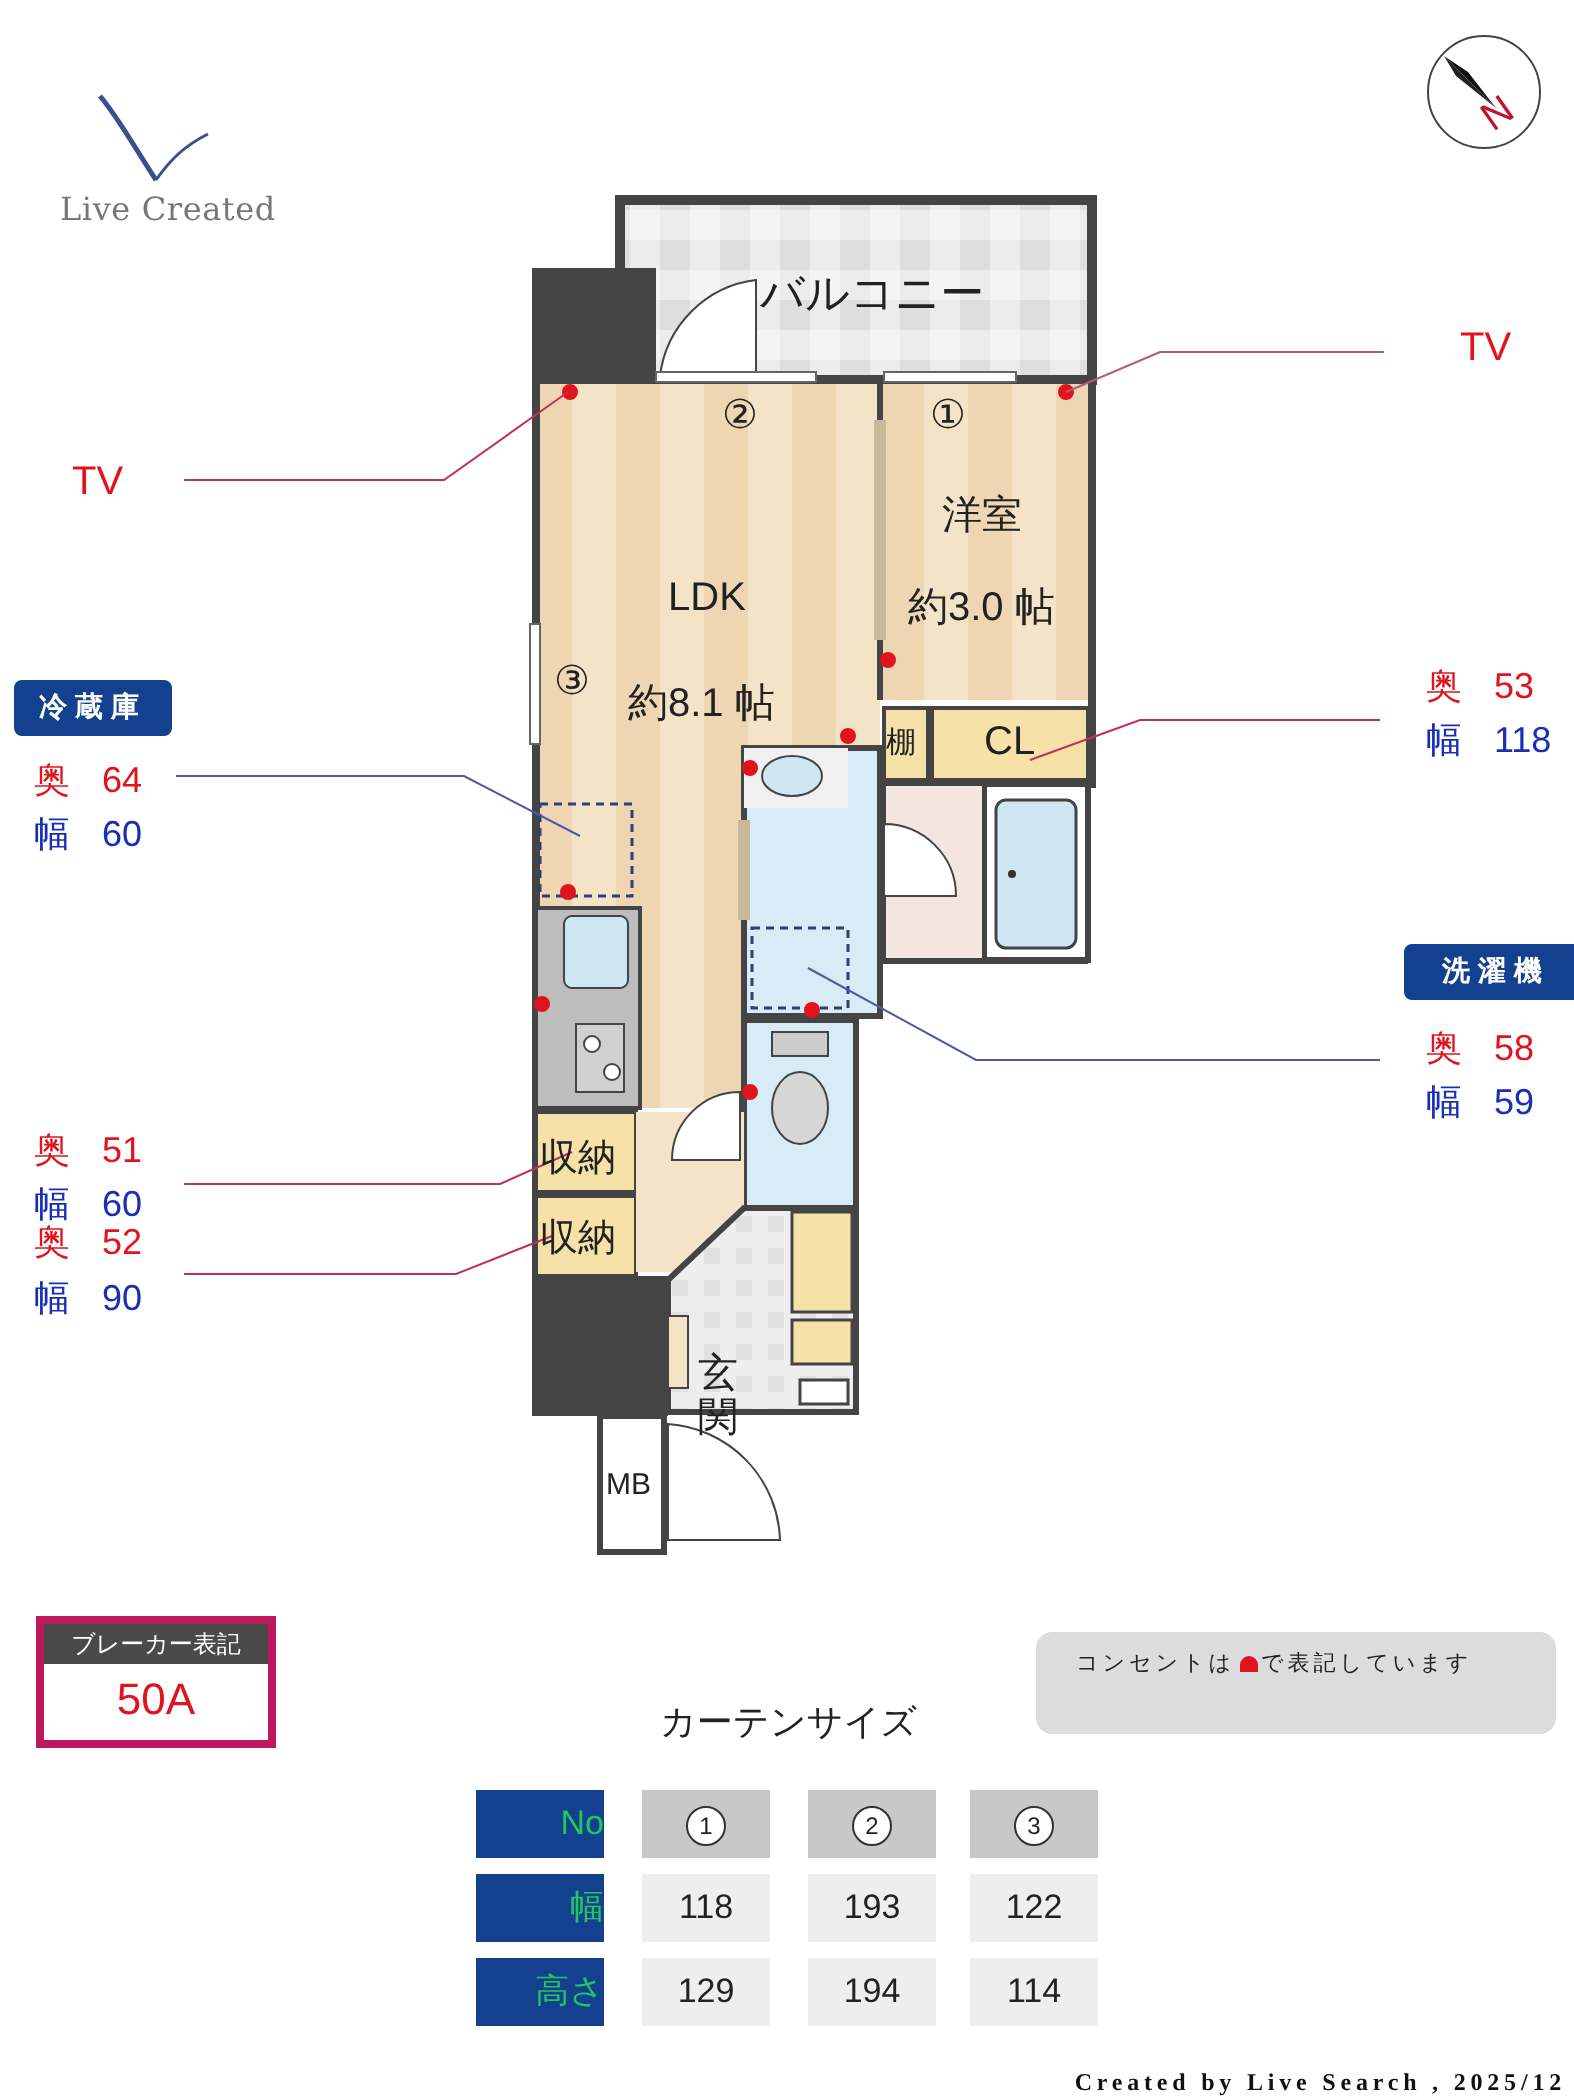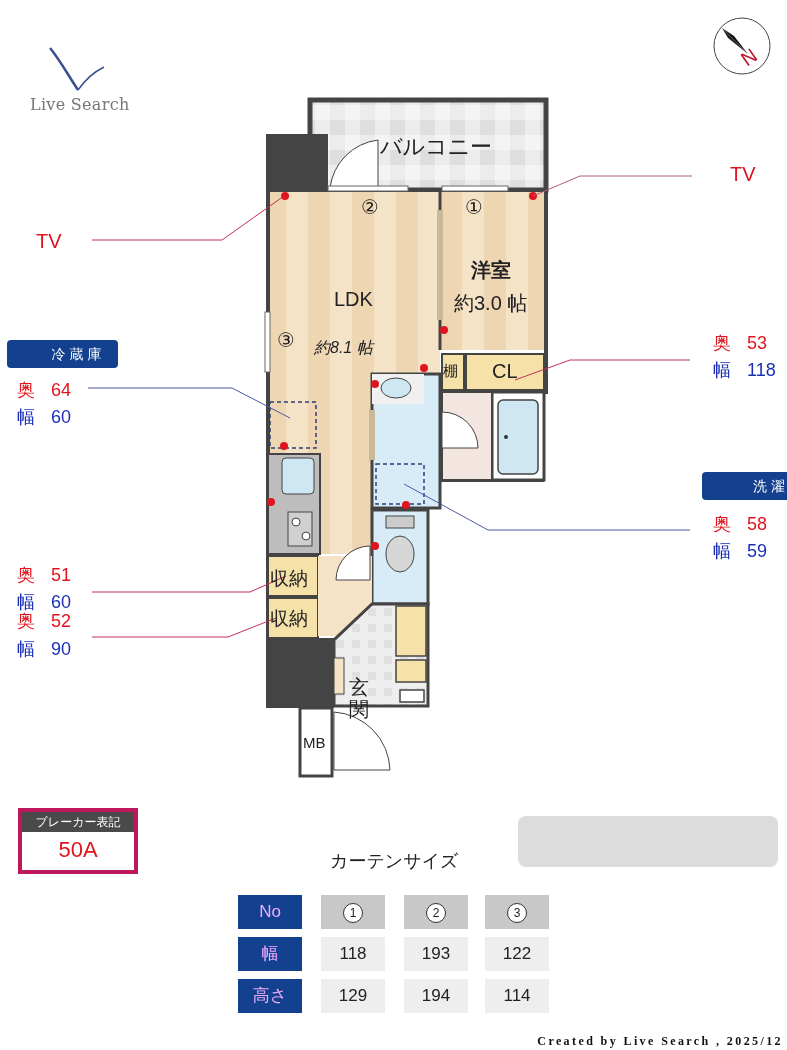--- a/index.html
+++ b/index.html
@@ -10,22 +10,22 @@
   }
   .abs { position: absolute; }
   .logo-text {
     left: 30px; top: 95px; font-family: "DejaVu Serif", "Liberation Serif", serif;
     font-size: 16px; color: #777; letter-spacing: 0.3px;
   }
   .red { color: #e0141e; }
   .blue { color: #1a2fb5; }
   .tv-label { font-size: 20px; color: #e0141e; font-family: "Liberation Sans", sans-serif; }
   .tag {
-    background: #13418f; color: #fff; font-size: 14px; font-weight: normal;
-    border-radius: 4px; text-align: center; line-height: 28px; letter-spacing: 4px; padding-left: 32px;
+    background: #13418f; color: #fff; font-size: 14px; font-weight: bold;
+    border-radius: 4px; text-align: center; line-height: 28px; letter-spacing: 4px;
   }
   .dim-row { font-size: 18px; font-family: "Liberation Sans", sans-serif; line-height: 26px; white-space: nowrap; }
   .dim-row .k { display: inline-block; width: 34px; }
   .plan-svg { left: 0; top: 0; }
   .room-text { font-family: "Liberation Sans", sans-serif; color: #222; text-align: center; }
   .breaker {
     left: 18px; top: 808px; width: 112px; height: 58px; border: 4px solid #be185d;
   }
   .breaker .head {
     background: #4a4a4a; color: #fff; font-size: 12px; text-align: center; height: 20px; line-height: 20px;
@@ -36,42 +36,42 @@
   .note {
     left: 518px; top: 816px; width: 260px; height: 51px; background: #dcdcdc; border-radius: 8px;
     font-size: 11px; color: #222; letter-spacing: 2px; padding: 6px 0 0 20px; box-sizing: border-box; line-height: 20px;
   }
   .note .dot { display: inline-block; width: 9px; height: 8px; background: #e0141e; border-radius: 5px 5px 0 0; vertical-align: middle; margin: 0 2px; }
   .curtain-title { left: 330px; top: 849px; font-size: 18px; color: #222; font-family: "Liberation Sans", sans-serif; }
   .ct-cell {
     position: absolute; height: 34px; line-height: 34px; text-align: center; font-size: 17px;
     font-family: "Liberation Sans", sans-serif; color: #222;
   }
-  .ct-head { background: #13418f; color: #f0abfc; width: 64px; }
+  .ct-head { background: #13418f; color: #22c55e; width: 64px; text-align: right; }
   .ct-num { background: #c8c8c8; width: 64px; }
   .ct-val { background: #eeeeee; width: 64px; }
   .circ {
     display: inline-block; width: 18px; height: 18px; line-height: 18px; border: 1px solid #333;
     border-radius: 50%; font-size: 12px; text-align: center; vertical-align: middle; background: #fff; color: #222;
   }
   .credit {
     right: 4px; top: 1034px; font-family: Liberation Serif, serif;
     font-size: 12px; font-weight: bold; letter-spacing: 2.4px; color: #111;
   }
 </style>
 </head>
 <body>
 
 <div class="abs" style="left:30px;top:40px;width:110px;height:80px;">
   <svg width="110" height="55">
     <path d="M20 8 C 30 20, 38 35, 48 50" stroke="#3b4f8f" stroke-width="2.5" fill="none"></path>
     <path d="M48 50 C 55 40, 62 33, 74 27" stroke="#3b4f8f" stroke-width="1.5" fill="none"></path>
   </svg>
 </div>
-<div class="abs logo-text">Live Search</div>
+<div class="abs logo-text">Live Created</div>
 
 <div class="abs" style="left:712px;top:16px;width:60px;height:60px;">
   <svg width="60" height="60">
     <circle cx="30" cy="30" r="28" fill="#fff" stroke="#444" stroke-width="1"></circle>
     <polygon points="10,12 22,20 36,38 20,22" fill="#111"></polygon>
     <polygon points="10,12 16,22 36,38" fill="#222"></polygon>
   </svg>
   <span class="abs" style="left:30px;top:30px;color:#c0142a;font-size:20px;transform:rotate(-35deg);font-family:'Liberation Sans',sans-serif;">N</span>
 </div>
 
@@ -172,22 +172,22 @@
     <polyline points="88,388 232,388 290,418" stroke="#4a5aa6"></polyline>
     <polyline points="515,380 570,360 690,360" stroke="#c2305a"></polyline>
     <polyline points="404,484 488,530 690,530" stroke="#4a5aa6"></polyline>
     <polyline points="92,592 250,592 286,576" stroke="#c2305a"></polyline>
     <polyline points="92,637 228,637 276,618" stroke="#c2305a"></polyline>
   </g>
 </svg>
 
 <div class="abs room-text" style="left:380px;top:132px;font-size:22px;">バルコニー</div>
 <div class="abs room-text" style="left:334px;top:288px;font-size:20px;">LDK</div>
-<div class="abs room-text" style="left:314px;top:338px;font-size:16px;font-style:italic;">約8.1 帖</div>
-<div class="abs room-text" style="left:471px;top:257px;font-size:20px;font-weight:bold;">洋室</div>
+<div class="abs room-text" style="left:314px;top:338px;font-size:20px;">約8.1 帖</div>
+<div class="abs room-text" style="left:471px;top:244px;font-size:20px;">洋室</div>
 <div class="abs room-text" style="left:454px;top:290px;font-size:20px;">約3.0 帖</div>
 <div class="abs room-text" style="left:443px;top:362px;font-size:15px;">棚</div>
 <div class="abs room-text" style="left:492px;top:360px;font-size:20px;">CL</div>
 <div class="abs room-text" style="left:270px;top:566px;font-size:19px;">収納</div>
 <div class="abs room-text" style="left:270px;top:606px;font-size:19px;">収納</div>
 <div class="abs room-text" style="left:348px;top:676px;font-size:20px;width:22px;line-height:22px;word-break:break-all;">玄関</div>
 <div class="abs room-text" style="left:303px;top:734px;font-size:15px;">MB</div>
 
 <span class="abs circ" style="left:361px;top:198px;border:none;background:none;font-size:20px;">②</span>
 <span class="abs circ" style="left:465px;top:198px;border:none;background:none;font-size:20px;">①</span>
@@ -231,20 +231,23 @@
 <div class="abs dim-row" style="left:17px;top:636px;">
   <span class="k blue">幅</span><span class="blue">90</span>
 </div>
 
 <div class="abs breaker">
   <div class="head">ブレーカー表記</div>
   <div class="val">50A</div>
 </div>
 
 <div class="abs note">
+  <div>
+    <span>コンセントは</span><span class="dot"></span><span>で表記しています</span>
+  </div>
 </div>
 
 <div class="abs curtain-title">カーテンサイズ</div>
 
 <div>
   <div class="ct-cell ct-head" style="left:238px;top:895px;">No</div>
   <div class="ct-cell ct-head" style="left:238px;top:937px;">幅</div>
   <div class="ct-cell ct-head" style="left:238px;top:979px;">高さ</div>
 
   <div class="ct-cell ct-num" style="left:321px;top:895px;"><span class="circ">1</span></div>

